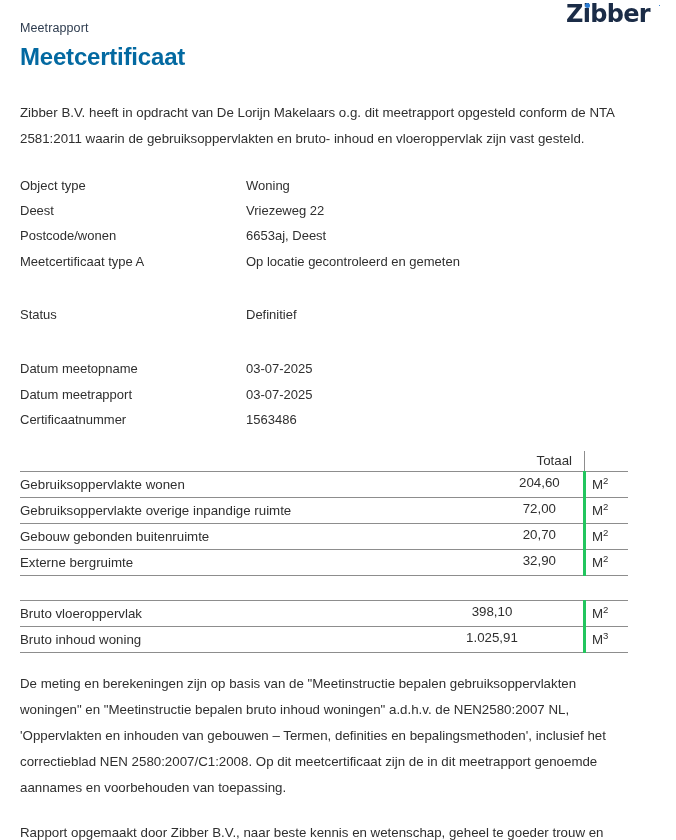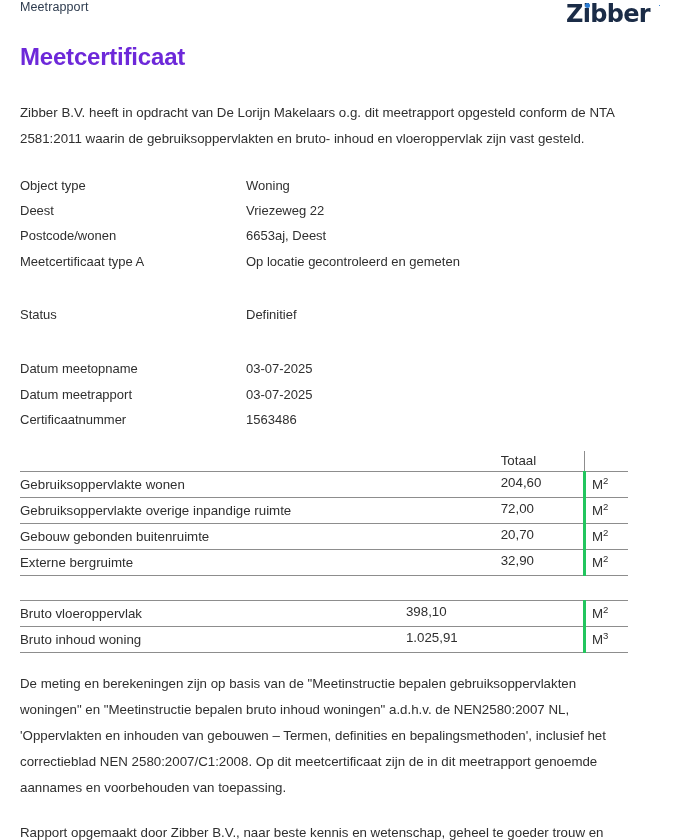--- a/index.html
+++ b/index.html
@@ -27,21 +27,21 @@
     position: relative;
     height: 34px;
     display: flex;
     align-items: flex-start;
     justify-content: space-between;
   }
   .breadcrumb {
     font-size: 12.5px;
     color: #2d3b4e;
     letter-spacing: .1px;
-    padding-top: 0;
+    padding-top: 21px;
   }
   .logo {
     position: relative;
     padding-top: 2px;
     padding-right: 6px;
   }
   .logo-word {
     font-family: "DejaVu Sans", sans-serif;
     font-size: 24px;
     font-weight: 700;
@@ -66,21 +66,21 @@
     font-size: 9px;
     color: #2b7cd3;
     line-height: 1;
   }
 
   
   .doc-title {
     margin: 9px 0 0 0;
     font-size: 24px;
     font-weight: 700;
-    color: #6d28d9;
+    color: #0369a1;
     letter-spacing: -0.2px;
     line-height: 1.2;
   }
 
   
   .intro {
     margin-top: 28px;
     font-size: 13.3px;
     line-height: 1.95;
     color: #2f2f2f;
@@ -122,21 +122,21 @@
   .mtable td, .mtable th {
     padding: 0;
     font-weight: 400;
   }
   .mtable .c-label {
     text-align: left;
     padding: 5px 4px 5px 0;
     white-space: nowrap;
   }
   .mtable .c-value {
-    text-align: left;
+    text-align: center;
     padding: 1px 5px 5px 0;
     white-space: nowrap;
   }
   .mtable .c-unit {
     text-align: left;
     width: 36px;
     padding: 5px 0 5px 6px;
     border-left: 3px solid #22c55e;
     white-space: nowrap;
   }
@@ -144,21 +144,21 @@
     border-top: 1px solid #8d8d8d;
     margin-top: 24px;
   }
   .mtable tbody tr:last-child {
     border-bottom: 1px solid #8d8d8d;
   }
   .mtable thead th.h-spacer {
     padding: 2px 0;
   }
   .mtable thead th.h-total {
-    text-align: left;
+    text-align: right;
     padding: 2px 12px 3px 0;
   }
   .mtable thead th.h-unit {
     border-left: 1px solid #8d8d8d;
     width: 36px;
     padding: 2px 0 3px 6px;
   }
   sup {
     font-size: 0.72em;
     vertical-align: super;

